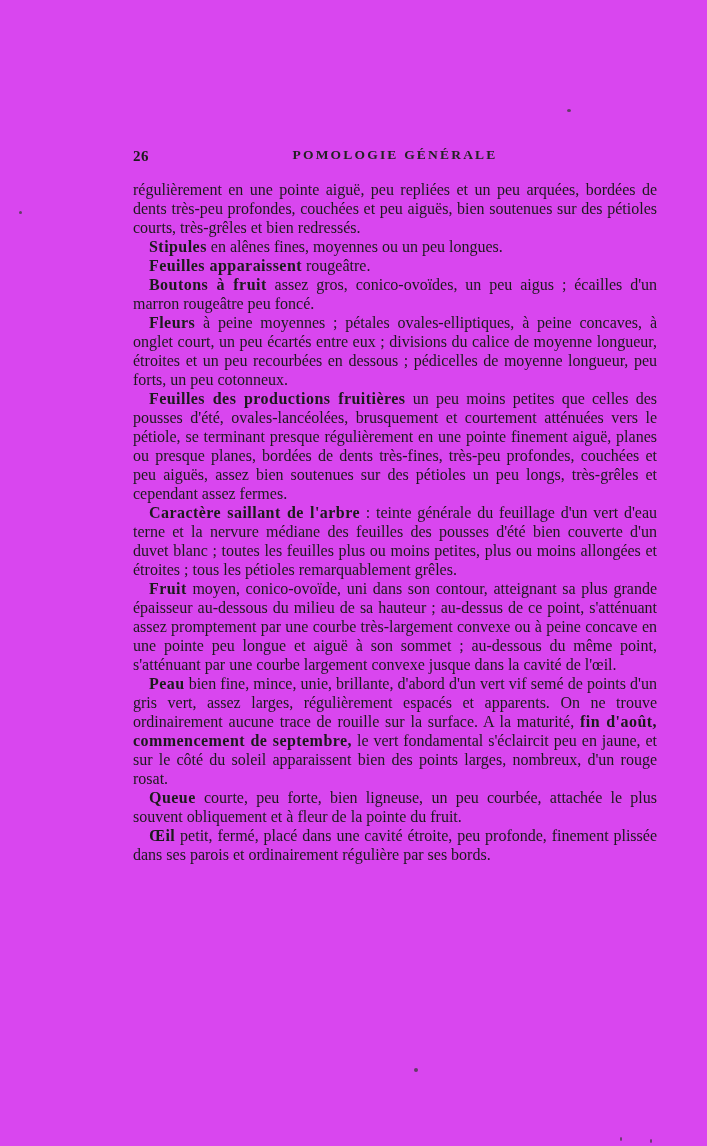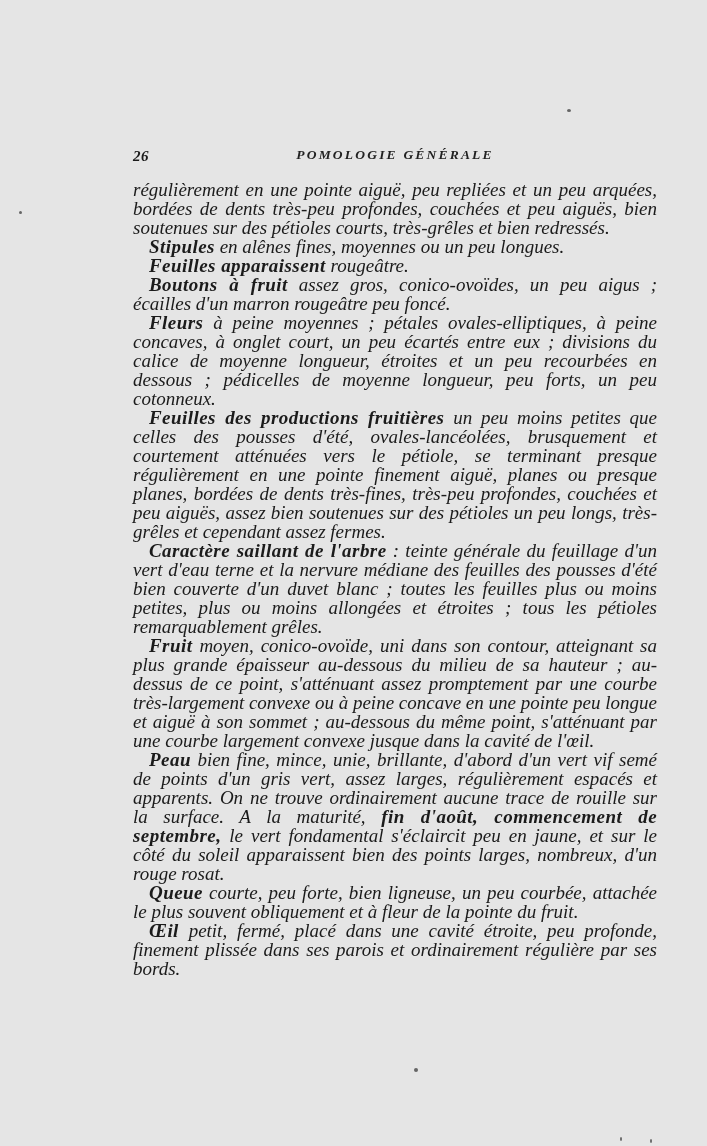--- a/index.html
+++ b/index.html
@@ -6,40 +6,39 @@
   body {
     width: 707px; height: 1146px;
     background: #ffffff;
     position: relative;
     font-family: "Liberation Serif", serif;
     color: #1b1b1b;
     overflow: hidden;
   }
   .sheet {
     position: absolute; inset: 0;
-    background: #e5e5e5;
-    font-style: italic;
+    background: #d946ef;
   }
   .page-header {
     position: absolute;
     top: 147px; left: 133px; width: 524px; height: 20px;
   }
   .page-number {
     position: absolute; left: 0; top: 1px;
     font-weight: bold; font-size: 15px; letter-spacing: 0.5px;
   }
   .running-title {
     display: block; text-align: center;
     font-weight: bold; font-size: 13.5px; letter-spacing: 2.2px;
     color: #222;
   }
   .page-body {
     position: absolute;
     top: 180px; left: 133px; width: 524px;
-    font-size: 19px; line-height: 19px;
+    font-size: 16px; line-height: 19px;
     text-align: justify;
     text-justify: inter-word;
   }
   p.para { margin: 0; }
   p.para.indent { text-indent: 16px; }
   .lead { font-weight: bold; letter-spacing: 0.45px; }
   .speck {
     position: absolute; background: #3a3a3a;
     border-radius: 50%; opacity: 0.75;
   }

